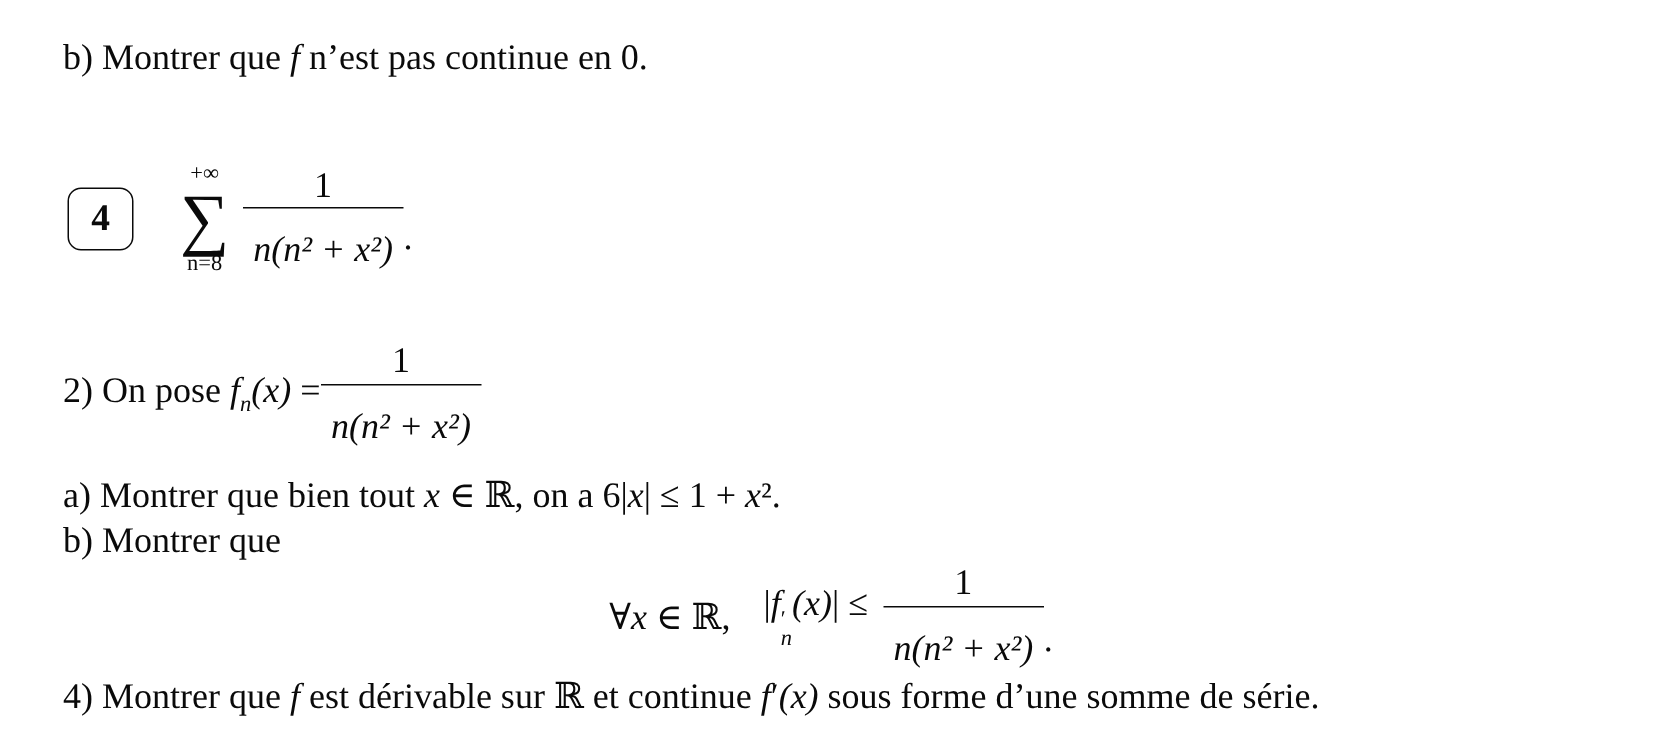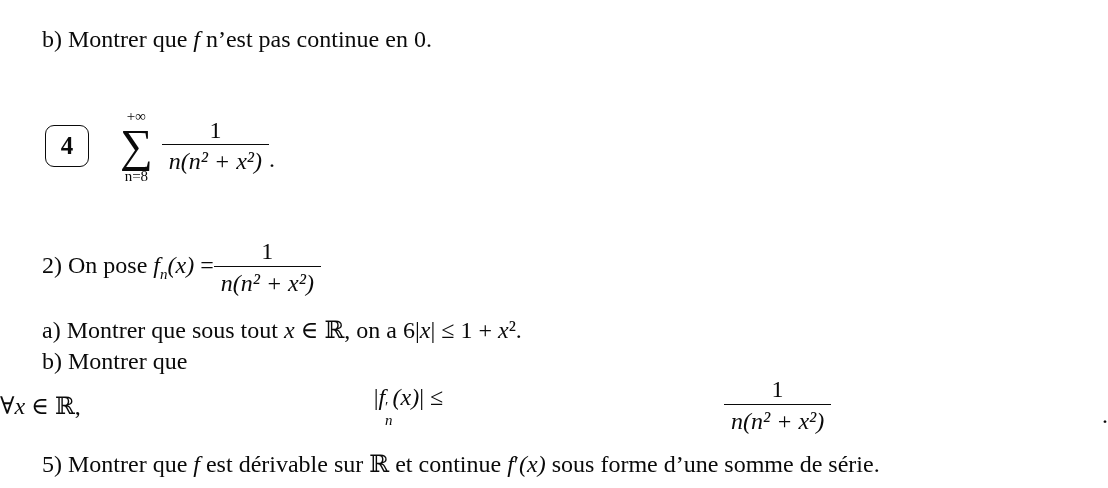--- a/index.html
+++ b/index.html
@@ -12,21 +12,21 @@
     font-size:24px;
     overflow:hidden;
   }
   .abs { position:absolute; left:42px; white-space:nowrap; }
   .mi { font-style:italic; }
   .mrow { display:flex; align-items:center; }
 
   
   .frac { display:inline-flex; flex-direction:column; align-items:center; text-align:center; }
   .frac .num { padding:0 4px; line-height:1.15; }
-  .frac .den { border-top:1.6px solid #0a0a0a; padding:1px 7px 0 7px; line-height:1.25; }
+  .frac .den { border-top:1.6px solid #0a0a0a; padding:13px 7px 0 7px; line-height:1.25; }
 
   
   .sum { display:inline-flex; flex-direction:column; align-items:center; margin:0 9px 0 10px; }
   .sum .lim { font-size:15px; line-height:1.15; }
   .sum .sigma { font-size:46px; line-height:0.92; }
 
   
   .exbox {
     width:42px; height:40px;
     border:1.8px solid #0a0a0a; border-radius:9px;
@@ -37,21 +37,21 @@
 
   
   .supsub {
     display:inline-flex; flex-direction:column; align-items:flex-start;
     font-size:15px; line-height:0.9; vertical-align:-7px;
   }
 
   .end-dot-ex { align-self:flex-end; margin-bottom:12px; }
   .end-dot-disp { align-self:flex-end; margin-bottom:7px; }
 
-  .disp-row { position:absolute; left:0; width:1108px; display:flex; justify-content:space-between; align-items:center; }
+  .disp-row { position:absolute; left:0; width:1108px; display:flex; justify-content:center; align-items:center; }
   .gap-quad { margin-left:22px; }
   .frac-gap { margin-left:10px; }
   sub.small { font-size:15px; }
 </style>
 </head>
 <body>
 
 <div class="page" style="background: rgb(255, 255, 255); color: rgb(10, 10, 10);">
 
   <div class="abs" style="top:26px;">
@@ -66,46 +66,46 @@
       <span class="lim">n=8</span>
     </span>
     <span class="frac">
       <span class="num">1</span>
       <span class="den mi">n(n² + x²)</span>
     </span>
     <span class="end-dot-ex">.</span>
   </div>
 
 
-  <div class="abs mrow" style="top:238px;">
+  <div class="abs mrow" style="top:228px;">
     <span><span>2) On pose </span><span class="mi">f</span><sub class="small mi">n</sub><span class="mi">(x)</span><span> = </span></span>
     <span class="frac">
       <span class="num">1</span>
       <span class="den mi">n(n² + x²)</span>
     </span>
   </div>
 
   <div class="abs" style="top:316px;">
-    <span>a) Montrer que sous tout </span><span class="mi">x</span><span> ∈ </span><span>ℝ</span><span>, on a 6|</span><span class="mi">x</span><span>| ≤ 1 + </span><span class="mi">x</span><span>²</span><span>.</span>
+    <span>a) Montrer que bien tout </span><span class="mi">x</span><span> ∈ </span><span>ℝ</span><span>, on a 6|</span><span class="mi">x</span><span>| ≤ 1 + </span><span class="mi">x</span><span>²</span><span>.</span>
   </div>
 
   <div class="abs" style="top:348px;">
     <span>b) Montrer que</span>
   </div>
 
   <div class="disp-row" style="top:376px;">
     <span><span>∀</span><span class="mi">x</span><span> ∈ </span><span>ℝ</span><span>,</span></span>
     <span class="gap-quad"><span>|</span><span class="mi">f</span><span class="supsub">
           <span>′</span>
           <span class="mi">n</span>
         </span><span class="mi">(x)</span><span>|</span><span> ≤</span></span>
     <span class="frac frac-gap">
       <span class="num">1</span>
       <span class="den mi">n(n² + x²)</span>
     </span>
     <span class="end-dot-disp">.</span>
   </div>
 
   <div class="abs" style="top:450px;">
-    <span>5) Montrer que </span><span class="mi">f</span><span> est dérivable sur </span><span>ℝ</span><span> et continue </span><span class="mi">f</span><span>′</span><span class="mi">(x)</span><span> sous forme d’une somme de série.</span>
+    <span>4) Montrer que </span><span class="mi">f</span><span> est dérivable sur </span><span>ℝ</span><span> et continue </span><span class="mi">f</span><span>′</span><span class="mi">(x)</span><span> sous forme d’une somme de série.</span>
   </div>
 
 </div>
 
 </body></html>

